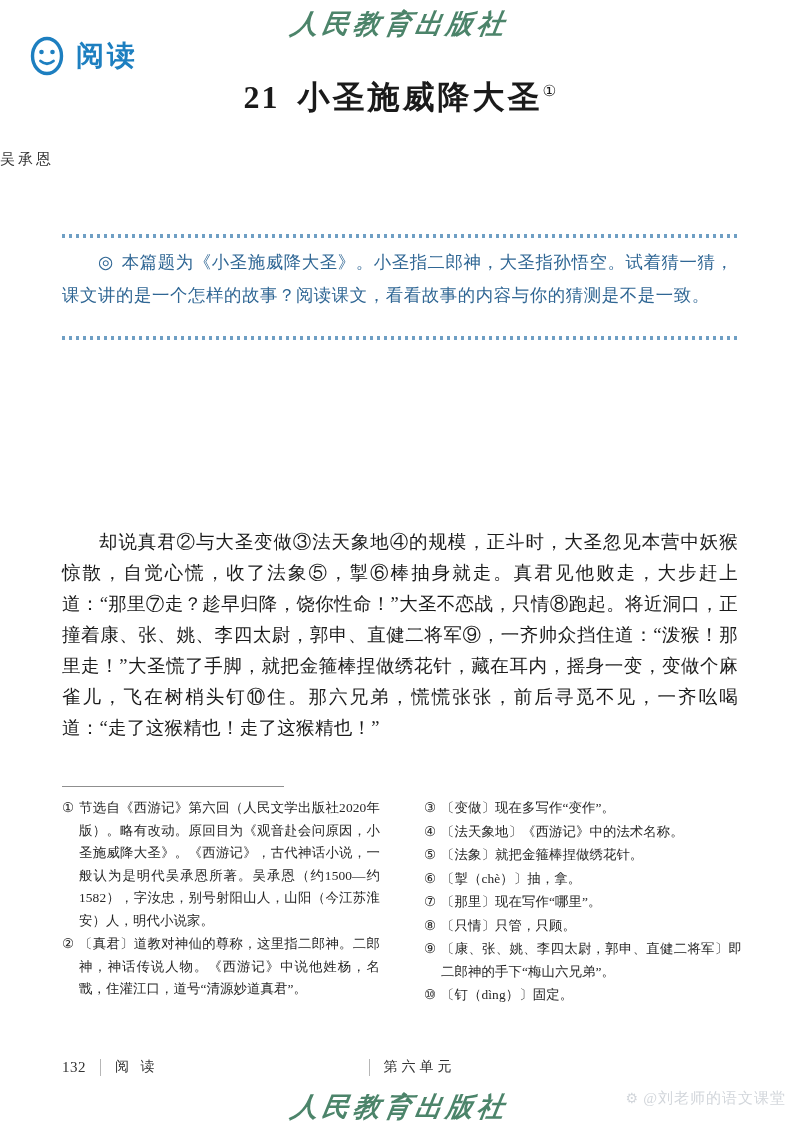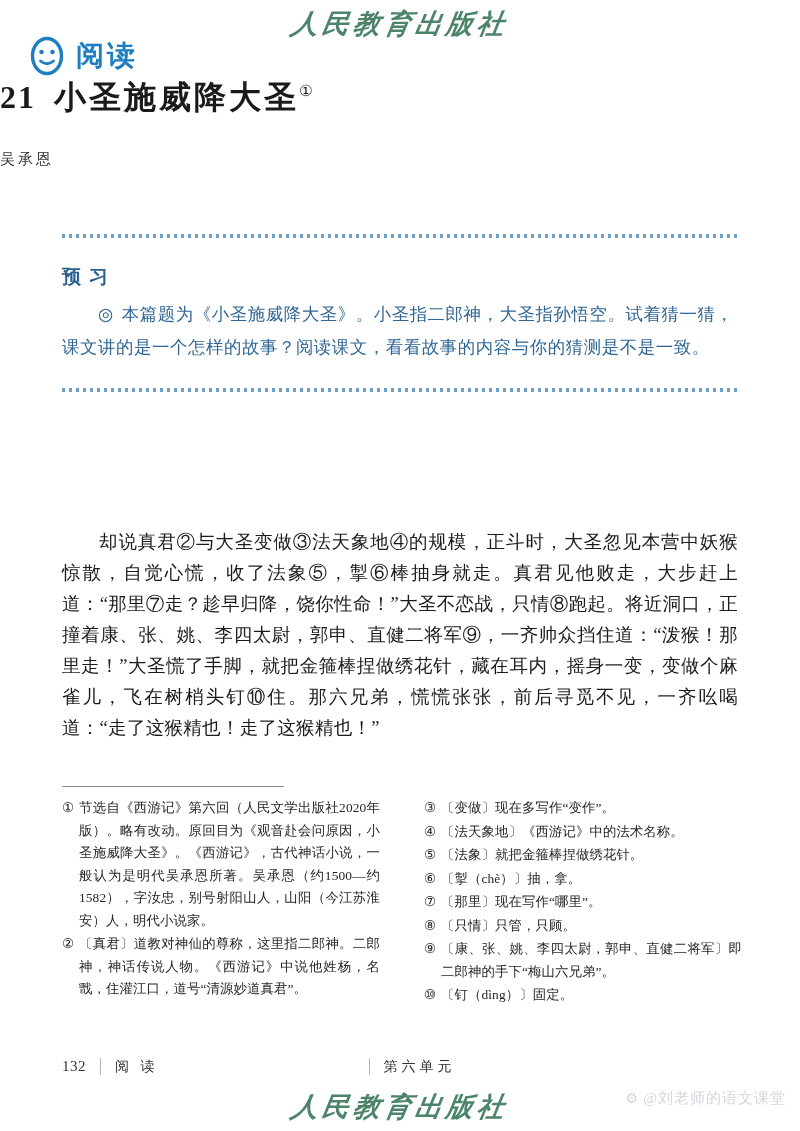--- a/index.html
+++ b/index.html
@@ -61,21 +61,21 @@
     font-weight: bold;
     letter-spacing: 3px;
     font-family: "Liberation Serif", "DejaVu Serif", serif;
   }
 
   
   .title-block {
     position: absolute;
     left: 0; right: 0;
     top: 76px;
-    text-align: left;
+    text-align: center;
   }
   .title-line {
     font-size: 32px;
     font-weight: bold;
     color: #1a1a1a;
     letter-spacing: 2px;
     display: inline-block;
   }
   .title-num { font-family: "Liberation Serif", "DejaVu Serif", serif; margin-right: 18px; }
   .title-text { letter-spacing: 3px; }
@@ -172,21 +172,21 @@
   }
   .fn-body { flex: 1 1 auto; text-align: justify; }
 
   
   .footer {
     position: absolute;
     left: 62px;
     top: 1058px;
     width: 676px;
     display: flex;
-    align-items: flex-start;
+    align-items: center;
     font-size: 14px;
     color: #333;
   }
   .footer .pagenum { font-size: 15px; letter-spacing: .5px; }
   .footer .vbar {
     display: inline-block;
     width: 1px;
     height: 17px;
     background: #b6b6b6;
     margin: 0 14px;
@@ -231,21 +231,20 @@
   <div class="title-block">
     <span class="title-line">
       <span class="title-num">21</span><span class="title-text">小圣施威降大圣</span><sup class="fn">①</sup>
     </span>
   </div>
 
   <div class="author">吴承恩</div>
 
   <div class="preview">
     <div class="dotline"></div>
-    <div class="preview-head">预习</div>
     <div class="preview-body">
       <div class="preview-item">
         <span class="bullet">◎</span><span>本篇题为《小圣施威降大圣》。小圣指二郎神，大圣指孙悟空。试着猜一猜，课文讲的是一个怎样的故事？阅读课文，看看故事的内容与你的猜测是不是一致。</span>
       </div>
     </div>
     <div class="dotline dotline-bottom"></div>
   </div>
 
   <div class="bodytext">却说真君②与大圣变做③法天象地④的规模，正斗时，大圣忽见本营中妖猴惊散，自觉心慌，收了法象⑤，掣⑥棒抽身就走。真君见他败走，大步赶上道：“那里⑦走？趁早归降，饶你性命！”大圣不恋战，只情⑧跑起。将近洞口，正撞着康、张、姚、李四太尉，郭申、直健二将军⑨，一齐帅众挡住道：“泼猴！那里走！”大圣慌了手脚，就把金箍棒捏做绣花针，藏在耳内，摇身一变，变做个麻雀儿，飞在树梢头钉⑩住。那六兄弟，慌慌张张，前后寻觅不见，一齐吆喝道：“走了这猴精也！走了这猴精也！”</div>
 

